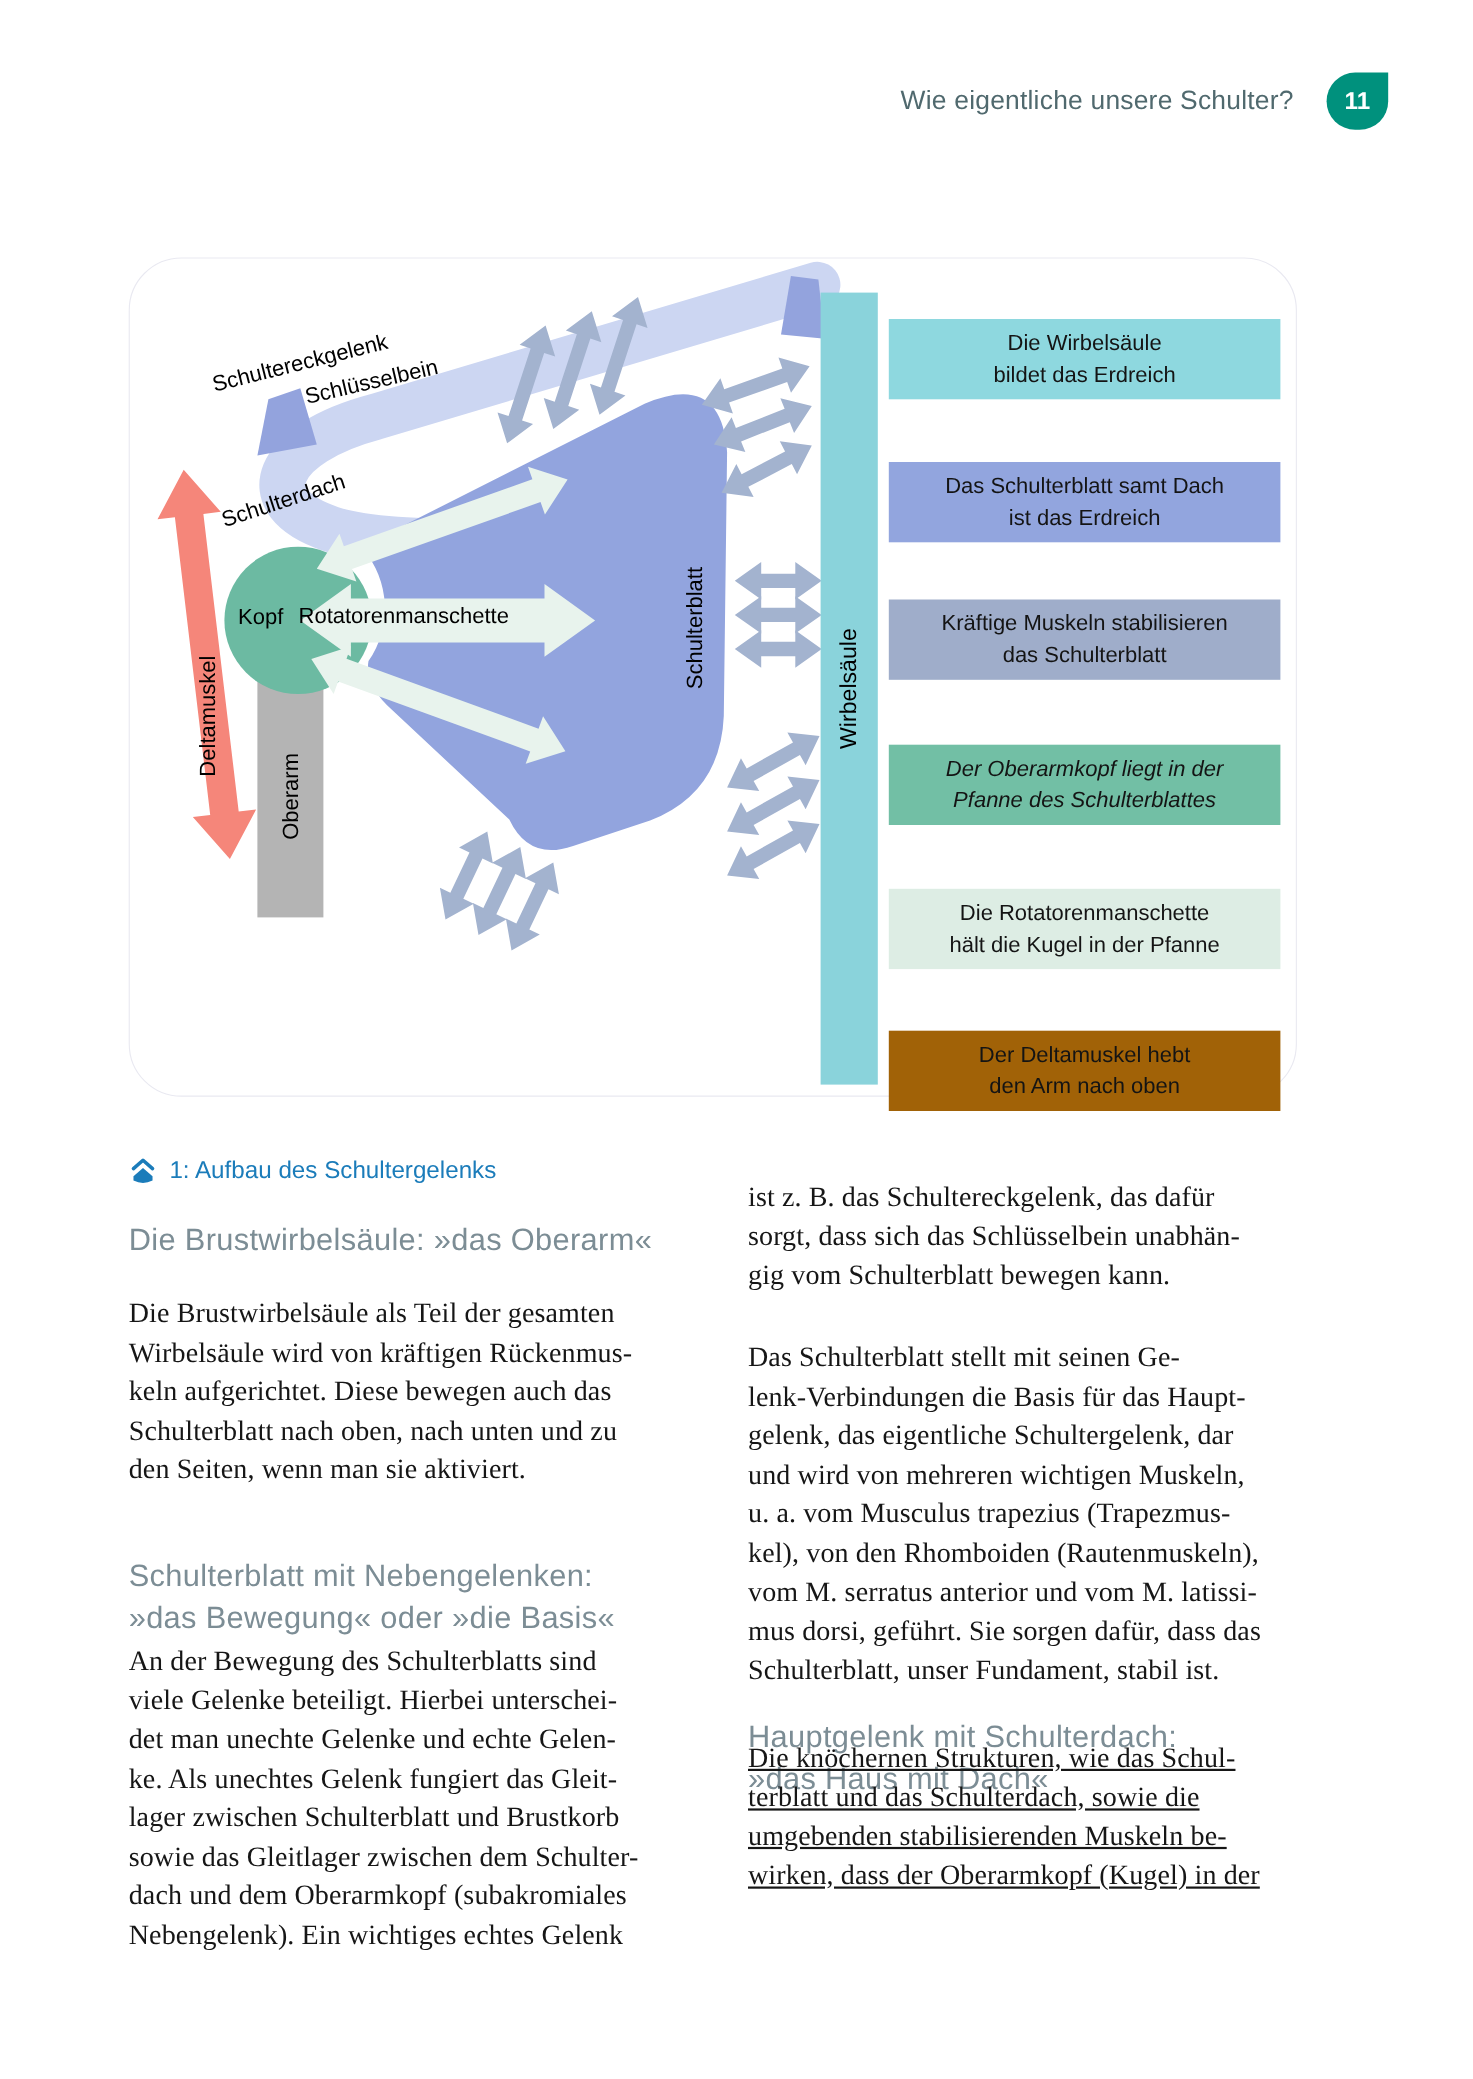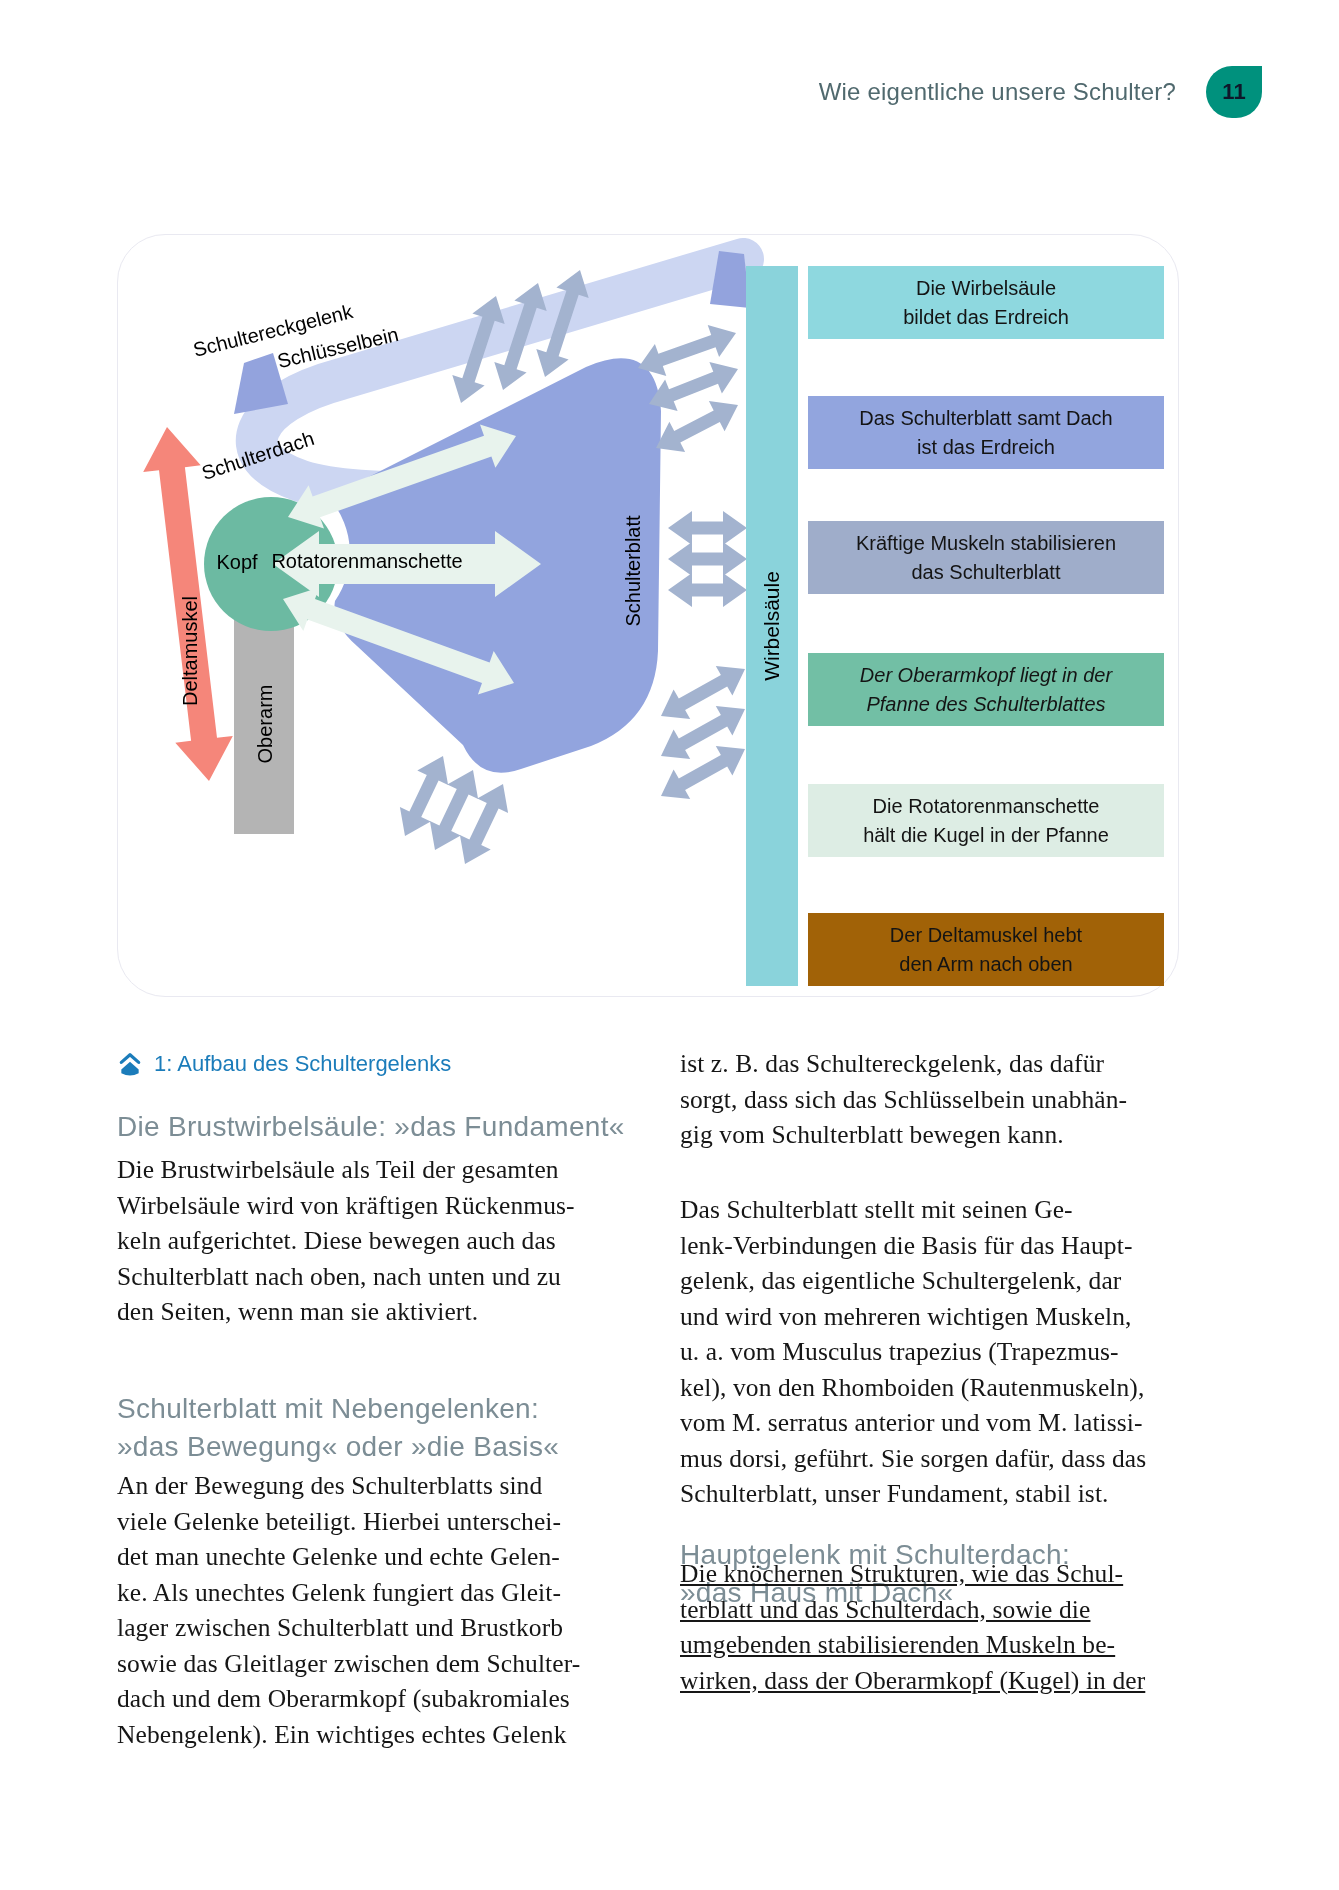--- a/index.html
+++ b/index.html
@@ -5,21 +5,21 @@
   * { margin:0; padding:0; box-sizing:border-box; }
   html,body { background:#ffffff; }
   .page {
     position:relative; width:1339px; height:1890px; background:#fff;
     font-family:"Liberation Sans", sans-serif; overflow:hidden;
   }
   
   .header { position:absolute; top:66px; right:77px; display:flex; align-items:center; gap:30px; }
   .header-title { font-size:24px; color:#50696e; font-weight:500; letter-spacing:0.2px; }
   .page-badge {
-    width:56px; height:52px; background:#00917d; color:#0f172a;
+    width:56px; height:52px; background:#00917d; color:#ffffff;
     border-radius:26px 0 26px 26px;
     display:flex; align-items:center; justify-content:center;
     font-size:22px; font-weight:bold;
   }
   
   .figure-panel {
     position:absolute; left:117px; top:234px; width:1062px; height:763px;
     border:1px solid #e9e9f1; border-radius:48px; background:#fff;
   }
   .figure-panel svg { position:absolute; left:0; top:0; }
@@ -29,21 +29,21 @@
   }
   .vlabel { transform:rotate(-90deg); white-space:nowrap; font-size:21px; color:#000; }
   .callout {
     position:absolute; left:690px; width:356px; height:73px;
     display:flex; flex-direction:column; align-items:center; justify-content:center;
     font-size:20px; line-height:29px; color:#141414; text-align:center;
   }
   .dlabel {
     position:absolute; font-size:20px; color:#000; white-space:nowrap;
   }
-  .lines { white-space:pre-line; }
+  .lines { white-space:pre-line;margin-top:24px; }
   
   .caption-row { position:absolute; left:117px; top:1051px; display:flex; align-items:center; gap:11px; }
   .caption-text { font-size:22px; color:#1b7cba;text-align:center; }
   
   .col-heading {
     position:absolute; font-size:28px; line-height:38px; color:#7c8d95;
     font-family:"Liberation Sans", sans-serif; letter-spacing:0.3px;
   }
   .body-para {
     position:absolute; font-family:"Liberation Serif", serif;
@@ -141,21 +141,21 @@
   </div>
 
   <div class="caption-row">
     <svg width="26" height="26" viewBox="0 0 24 24">
       <path d="M4 10.5 L12 3.5 L20 10.5" fill="none" stroke="#1b7cba" stroke-width="3" stroke-linecap="round" stroke-linejoin="round"></path>
       <path d="M4 17 L12 10 L20 17 L20 20.5 Q12 24.5 4 20.5 Z" fill="#1b7cba"></path>
     </svg>
     <span class="caption-text">1: Aufbau des Schultergelenks</span>
   </div>
 
-  <div class="col-heading lh1">Die Brustwirbelsäule: »das Fundament«</div>
+  <div class="col-heading lh1">Die Brustwirbelsäule: »das Oberarm«</div>
   <div class="body-para lines lp1">Die Brustwirbelsäule als Teil der gesamten
 Wirbelsäule wird von kräftigen Rückenmus-
 keln aufgerichtet. Diese bewegen auch das
 Schulterblatt nach oben, nach unten und zu
 den Seiten, wenn man sie aktiviert.</div>
   <div class="col-heading lines lh2">Schulterblatt mit Nebengelenken:
 »das Bewegung« oder »die Basis«</div>
   <div class="body-para lines lp2">An der Bewegung des Schulterblatts sind
 viele Gelenke beteiligt. Hierbei unterschei-
 det man unechte Gelenke und echte Gelen-

